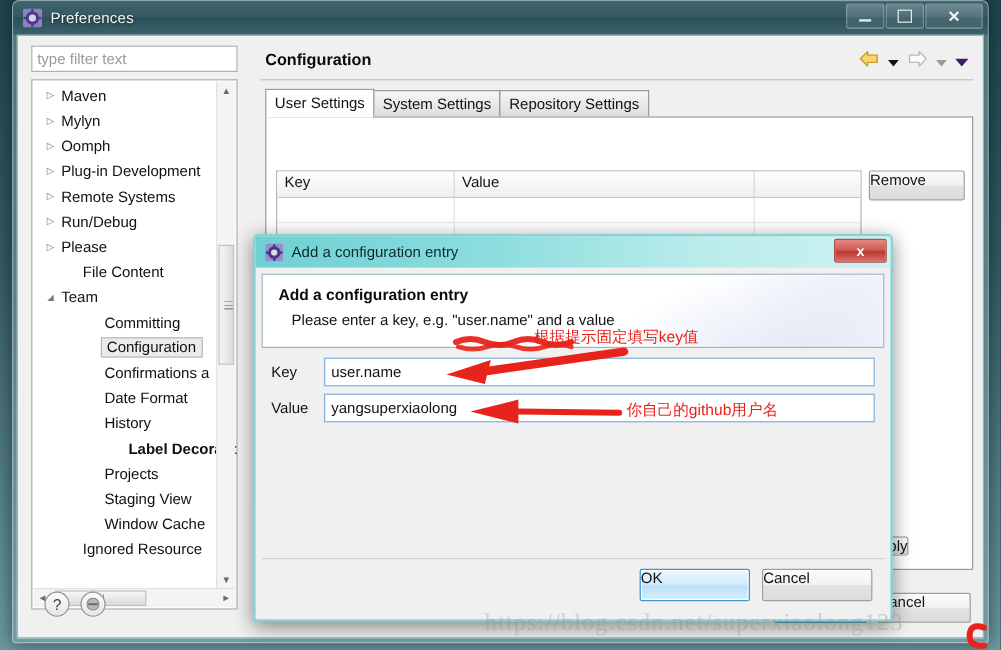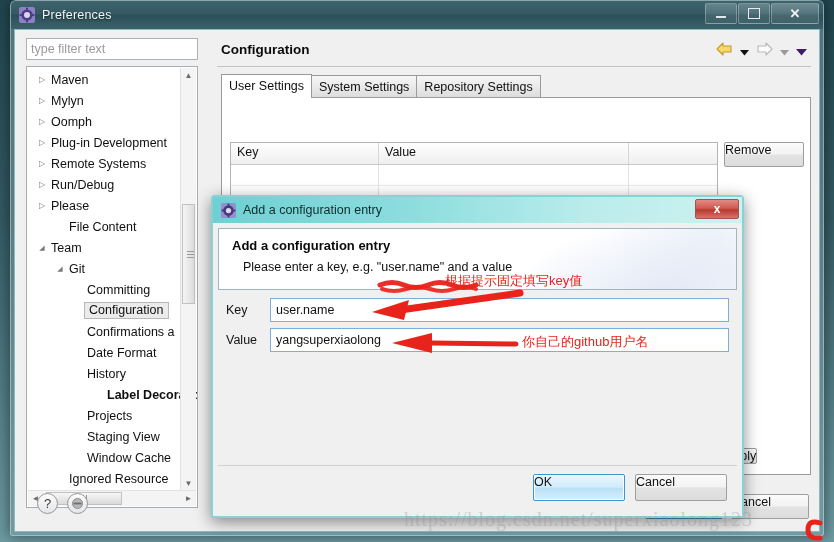--- a/index.html
+++ b/index.html
@@ -395,24 +395,20 @@
               <span class="tw">▷</span>
               <span class="tlabel">Please</span>
             </div>
             <div class="tnode" style="padding-left: 26px;">
               <span class="tw">&nbsp;</span>
               <span class="tlabel">File Content</span>
             </div>
             <div class="tnode" style="padding-left: 8px;">
               <span class="tw" style="font-size: 7px;">◢</span>
               <span class="tlabel">Team</span>
-            </div>
-            <div class="tnode" style="padding-left: 26px;">
-              <span class="tw" style="font-size: 7px;">◢</span>
-              <span class="tlabel">Git</span>
             </div>
             <div class="tnode" style="padding-left: 44px;">
               <span class="tw">&nbsp;</span>
               <span class="tlabel">Committing</span>
             </div>
             <div class="tnode sel" style="padding-left: 44px;">
               <span class="tw">&nbsp;</span>
               <span class="tlabel">Configuration</span>
             </div>
             <div class="tnode" style="padding-left: 44px;">

